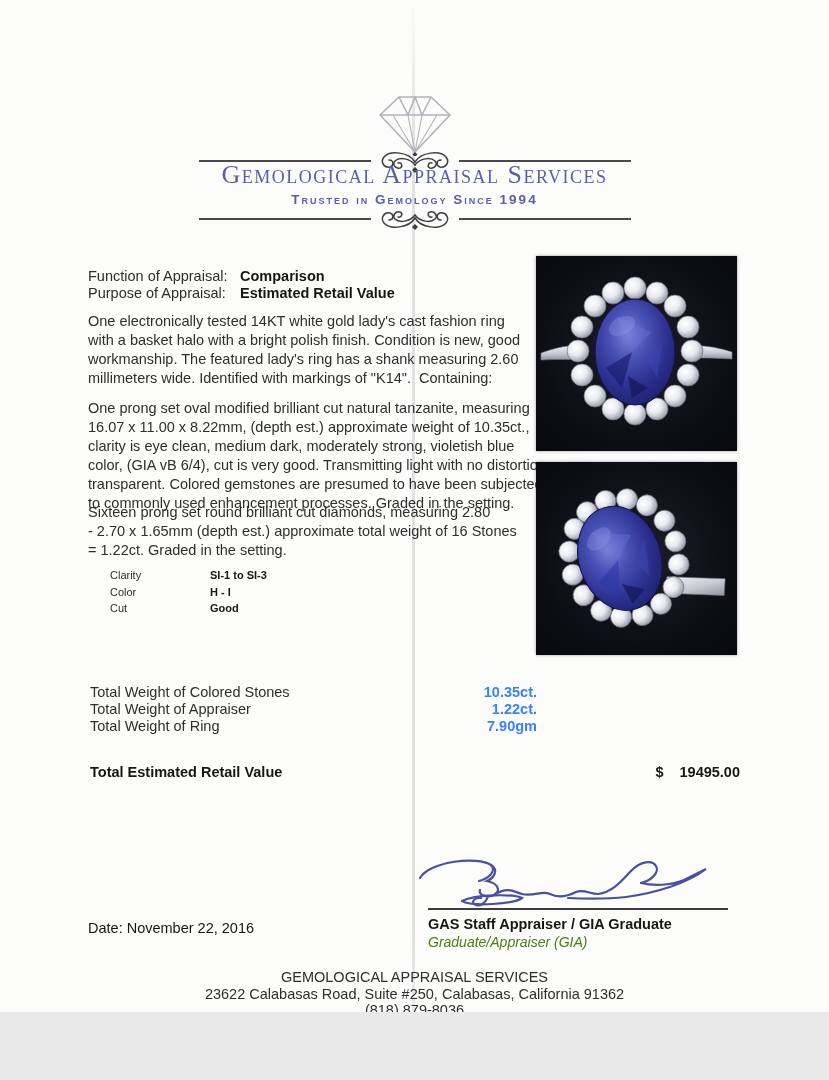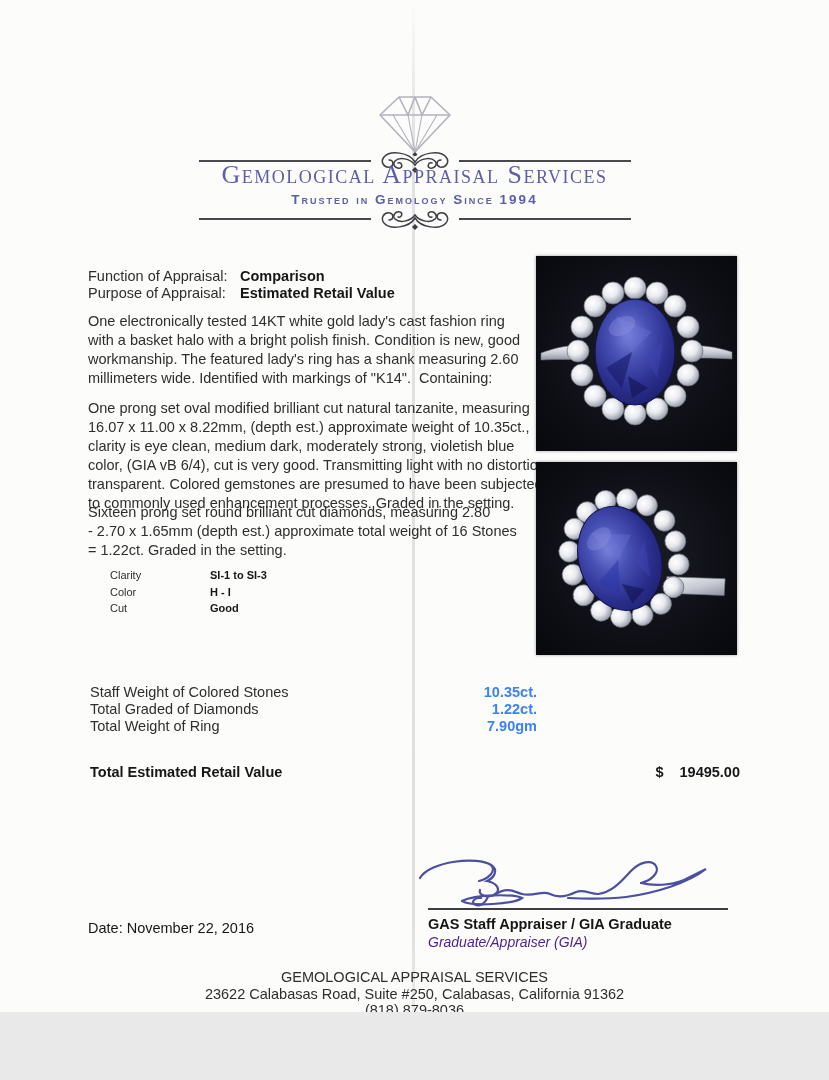--- a/index.html
+++ b/index.html
@@ -63,21 +63,21 @@
   .retail-row{
     position:absolute;left:90px;top:748px;width:650px;display:flex;align-items:baseline;
     font-size:14.5px;font-weight:bold;color:#161616;z-index:2;
   }
   .retail-label{flex:1;margin-top:16px;}
   .retail-currency{margin-right:16px;}
   
   .sig-ink{position:absolute;left:416px;top:848px;z-index:3;}
   .sig-line{position:absolute;left:428px;top:908px;width:300px;height:2px;background:#3d3d42;z-index:2;}
   .sig-title{position:absolute;left:428px;top:916px;font-size:14.5px;font-weight:bold;color:#161616;z-index:2;}
-  .sig-subtitle{position:absolute;left:428px;top:934px;font-size:14px;font-style:italic;color:#4c1d95;z-index:2;}
+  .sig-subtitle{position:absolute;left:428px;top:934px;font-size:14px;font-style:italic;color:#4d7c0f;z-index:2;}
   .date-line{position:absolute;left:88px;top:920px;font-size:14.5px;font-weight:normal;color:#161616;z-index:2;}
   
   .footer{position:absolute;left:0;top:969px;width:829px;text-align:center;font-size:14.5px;line-height:16.5px;z-index:2;}
   .footer-page{position:absolute;left:0;top:1022px;width:829px;text-align:right;font-size:14.5px;font-weight:bold;color:#161616;z-index:2;}
 </style>
 </head>
 <body>
 
 <div class="page">
   <div class="scanline"></div>
@@ -273,25 +273,25 @@
         <path d="M56,112 L82,96 L72,132 Z" fill="#2c35a8" opacity="0.55"></path>
         <path d="M96,102 L113,86 L107,122 Z" fill="#3d44b0" opacity="0.5"></path>
         <path d="M78,120 L98,132 L82,142 Z" fill="#10124e" opacity="0.6"></path>
         <ellipse cx="70" cy="70" rx="14" ry="9" fill="#98a0ec" opacity="0.3" transform="rotate(-25 70 70)"></ellipse>
       </g>
     </svg>
   </div>
 
   <div class="totals">
     <div class="totals-row">
-      <span class="totals-label">Staff Weight of Colored Stones</span>
+      <span class="totals-label">Total Weight of Colored Stones</span>
       <span class="totals-value">10.35ct.</span>
     </div>
     <div class="totals-row">
-      <span class="totals-label">Total Graded of Diamonds</span>
+      <span class="totals-label">Total Weight of Appraiser</span>
       <span class="totals-value">1.22ct.</span>
     </div>
     <div class="totals-row">
       <span class="totals-label">Total Weight of Ring</span>
       <span class="totals-value">7.90gm</span>
     </div>
   </div>
 
   <div class="retail-row">
     <span class="retail-label">Total Estimated Retail Value</span>

